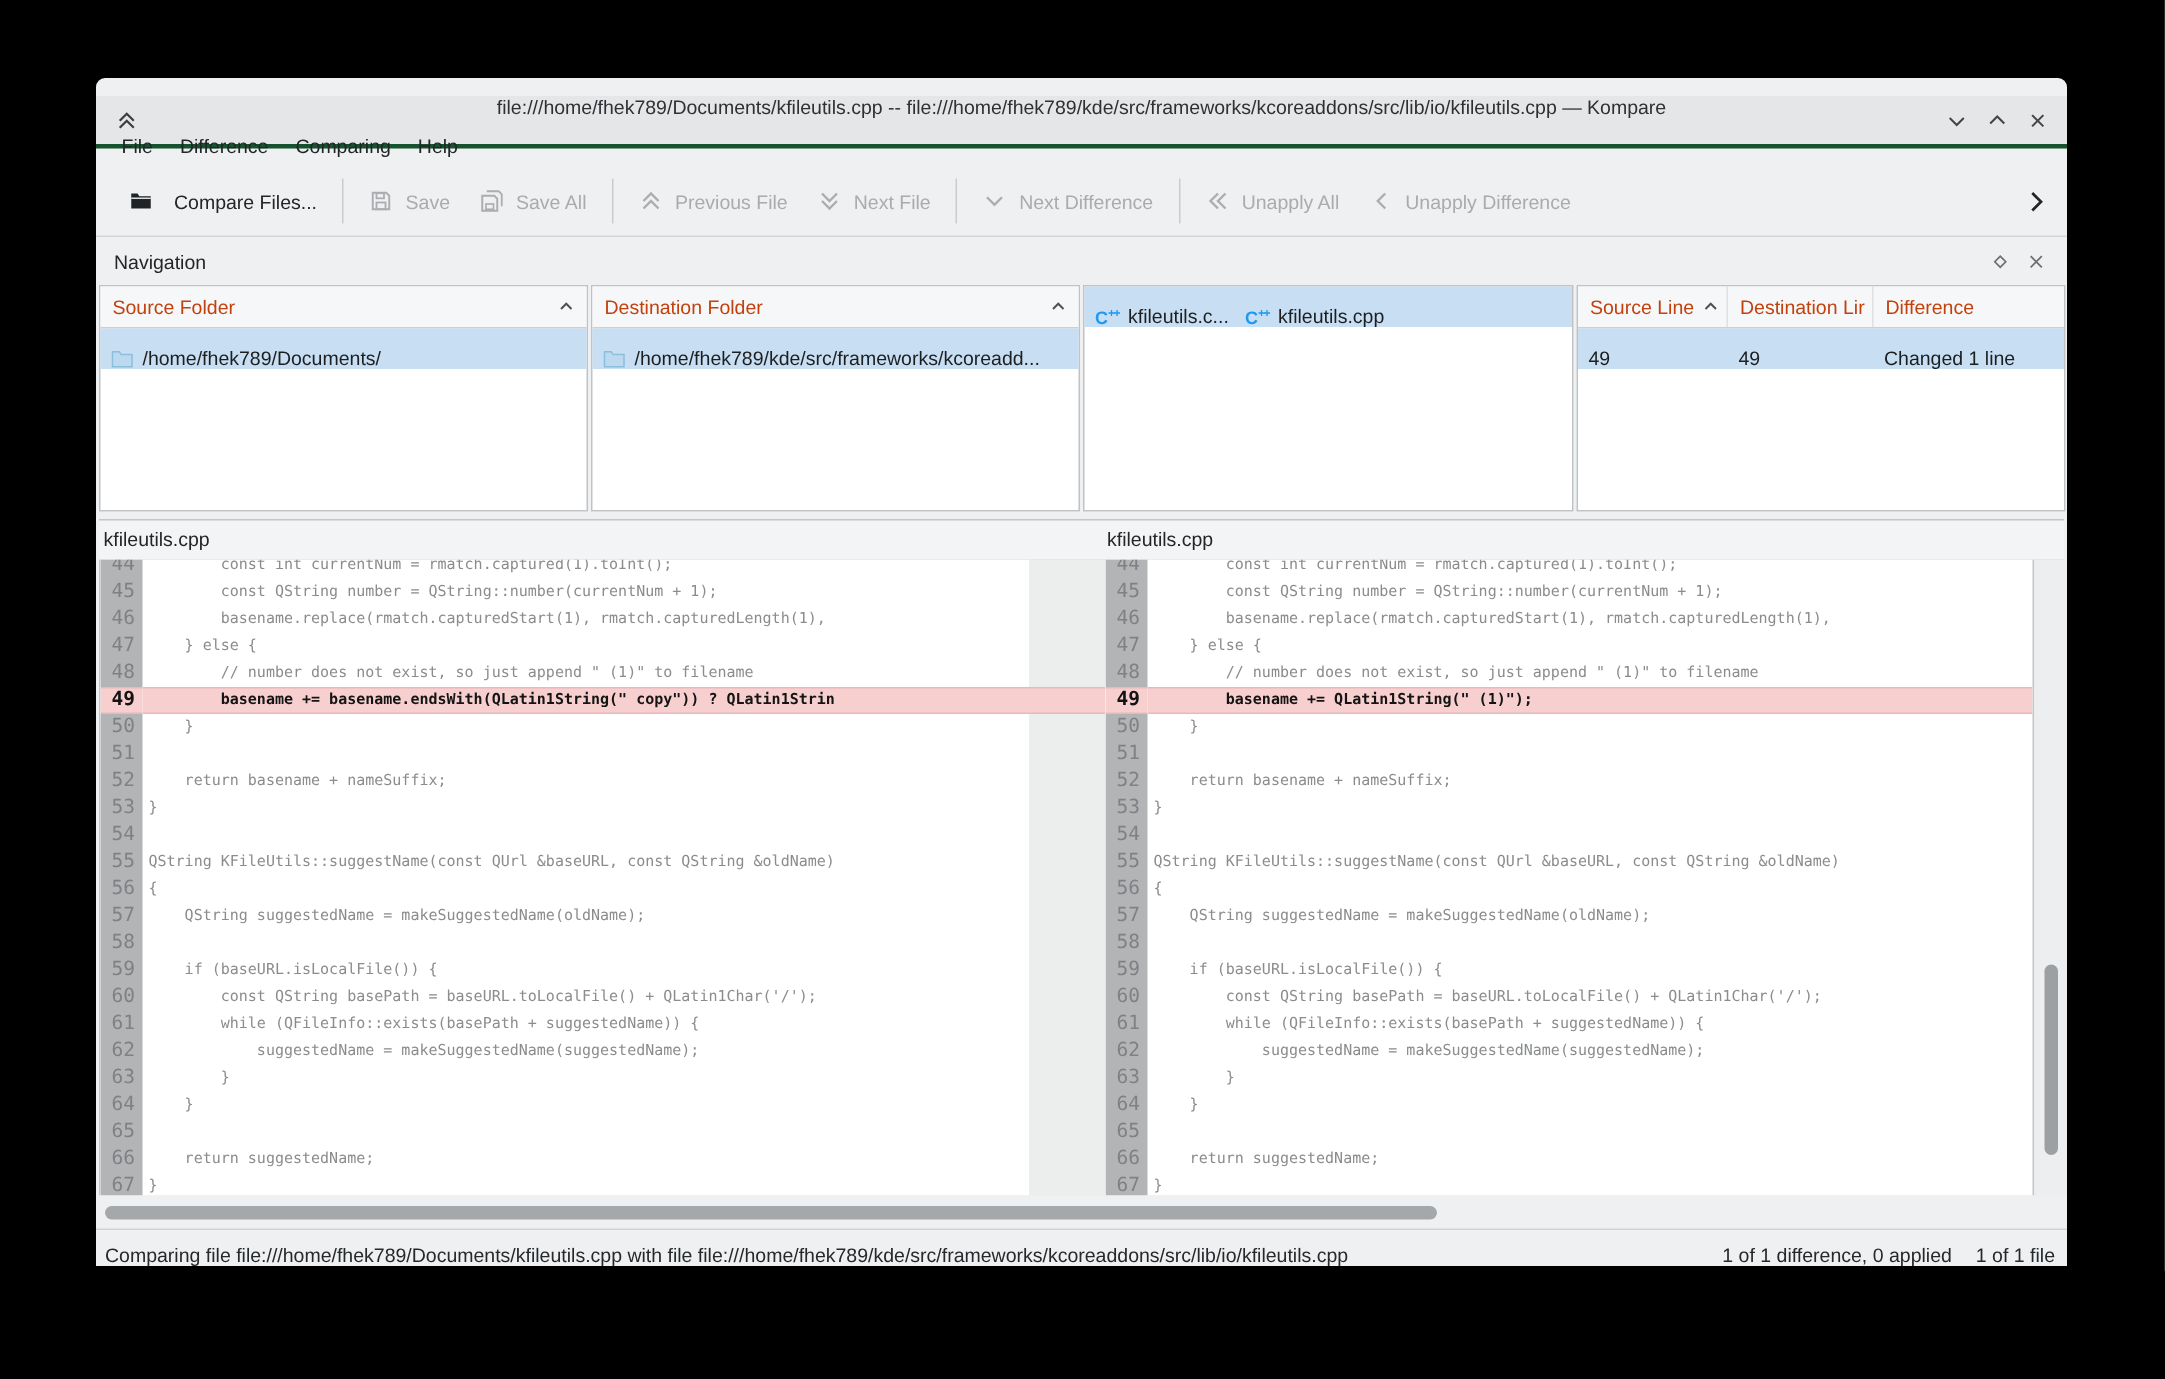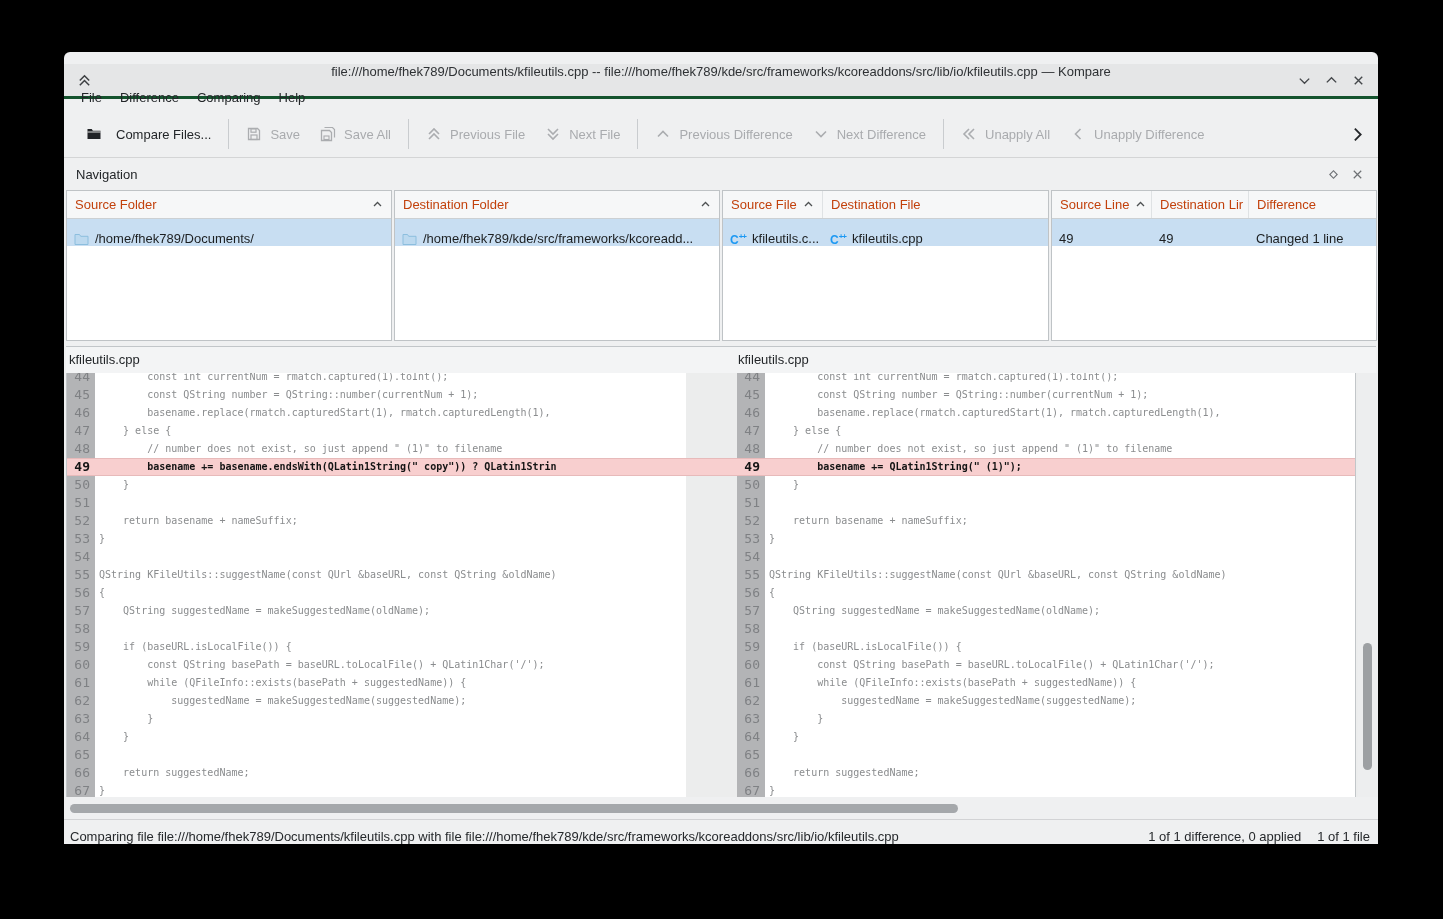--- a/index.html
+++ b/index.html
@@ -176,28 +176,20 @@
                 <polyline points="3,8 8,13 13,8" fill="none" stroke="#abadb0" stroke-width="1.6"></polyline>
                 <polyline points="3,3 8,8 13,3" fill="none" stroke="#abadb0" stroke-width="1.6"></polyline>
               </svg>
             </span>
             <span>Next File</span>
           </div>
           <div class="tsep"></div>
           <div class="tbtn disabled">
             <span class="icn">
               <svg width="16" height="16" viewBox="0 0 16 16">
-                <polyline points="3,10.5 8,5.5 13,10.5" fill="none" stroke="#abadb0" stroke-width="1.6"></polyline>
-              </svg>
-            </span>
-            <span>Previous Difference</span>
-          </div>
-          <div class="tbtn disabled">
-            <span class="icn">
-              <svg width="16" height="16" viewBox="0 0 16 16">
                 <polyline points="3,5.5 8,10.5 13,5.5" fill="none" stroke="#abadb0" stroke-width="1.6"></polyline>
               </svg>
             </span>
             <span>Next Difference</span>
           </div>
           <div class="tsep"></div>
           <div class="tbtn disabled">
             <span class="icn">
               <svg width="16" height="16" viewBox="0 0 16 16">
                 <polyline points="8,3 3,8 8,13" fill="none" stroke="#abadb0" stroke-width="1.6"></polyline>
@@ -277,33 +269,20 @@
                 <span class="icn">
                   <svg width="15" height="13" viewBox="0 0 15 13">
                     <path d="M1 1.5h4.5l1.2 1.8H14v8.2H1z" fill="#bcd9ef" stroke="#8cbede" stroke-width="1"></path>
                   </svg>
                 </span>
                 <span>/home/fhek789/kde/src/frameworks/kcoreadd...</span>
               </div>
             </div>
           </div>
           <div class="nav-panel p3">
-            <div class="nav-header">
-              <div class="nav-hcell c0">
-                <span>Source File</span>
-                <span class="sort icn">
-                  <svg width="11" height="11" viewBox="0 0 11 11">
-                    <polyline points="2,7 5.5,3.5 9,7" fill="none" stroke="#4d5052" stroke-width="1.3"></polyline>
-                  </svg>
-                </span>
-              </div>
-              <div class="nav-hcell c1">
-                <span>Destination File</span>
-              </div>
-            </div>
             <div class="nav-row">
               <div class="nav-cell c0">
                 <span class="cpp-glyph">C<sup>++</sup></span>
                 <span>kfileutils.c...</span>
               </div>
               <div class="nav-cell c1">
                 <span class="cpp-glyph">C<sup>++</sup></span>
                 <span>kfileutils.cpp</span>
               </div>
             </div>

